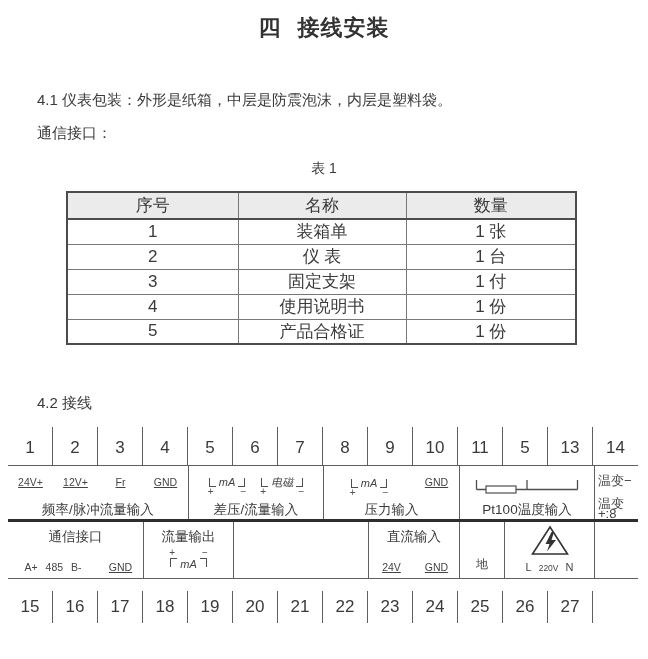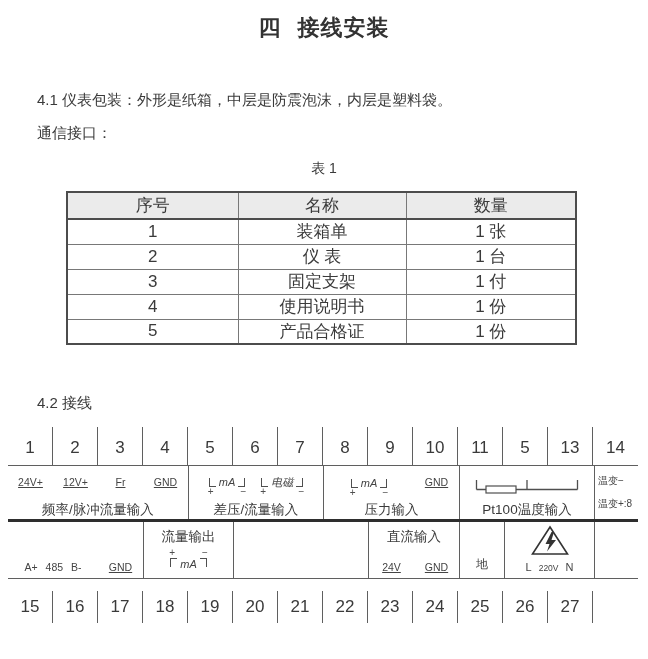--- a/index.html
+++ b/index.html
@@ -56,21 +56,21 @@
   .loop-up .cl { border-left:1.3px solid #4f4f4f; border-bottom:1.3px solid #4f4f4f; }
   .loop-up .cr { border-right:1.3px solid #4f4f4f; border-bottom:1.3px solid #4f4f4f; }
   .loop-down .cl { border-left:1.3px solid #4f4f4f; border-top:1.3px solid #4f4f4f; }
   .loop-down .cr { border-right:1.3px solid #4f4f4f; border-top:1.3px solid #4f4f4f; }
   .sign { position:absolute; font-size:10px; line-height:10px; color:#4f4f4f; font-style:normal; }
   .loop-up .cl .sign { left:-2px; top:9px; }
   .loop-up .cr .sign { right:-2px; top:9px; }
   .loop-down .cl .sign { left:-2px; top:-11px; }
   .loop-down .cr .sign { right:-2px; top:-11px; }
 
-  .tempvar { padding:10px 0 0 3px; font-size:10px; line-height:10px; display:flex;
+  .tempvar { padding:10px 0 0 3px; font-size:13px; line-height:10px; display:flex;
              flex-direction:column; gap:13px; color:#444; }
   .earth-cell .lblrow-b { justify-content:center; font-size:12px; }
   .mains-cell { align-items:center; }
   .mains-cell svg { margin-top:3px; }
   .mains-lbls { margin-top:auto; display:flex; align-items:flex-end; gap:7px; padding-bottom:5px; }
   .mains-lbls .ln { font-size:11px; line-height:11px; color:#444; }
   .mains-lbls .volt { font-size:8.5px; line-height:9px; color:#444; }
 </style>
 </head>
 <body>
@@ -213,20 +213,21 @@
 
       <div class="gcell w45 tempvar">
         <div>温变−</div>
         <div>温变+:8</div>
       </div>
     </div>
 
     <div class="trow grprow-bot">
 
       <div class="gcell w135">
+        <div class="gtitle-b">通信接口</div>
         <div class="lblrow-b">
           <div class="sub90" style="gap:8px; align-items:flex-end;">
             <span>A+</span>
             <span>485</span>
             <span>B-</span>
           </div>
           <div class="sub45">GND</div>
         </div>
       </div>
 

